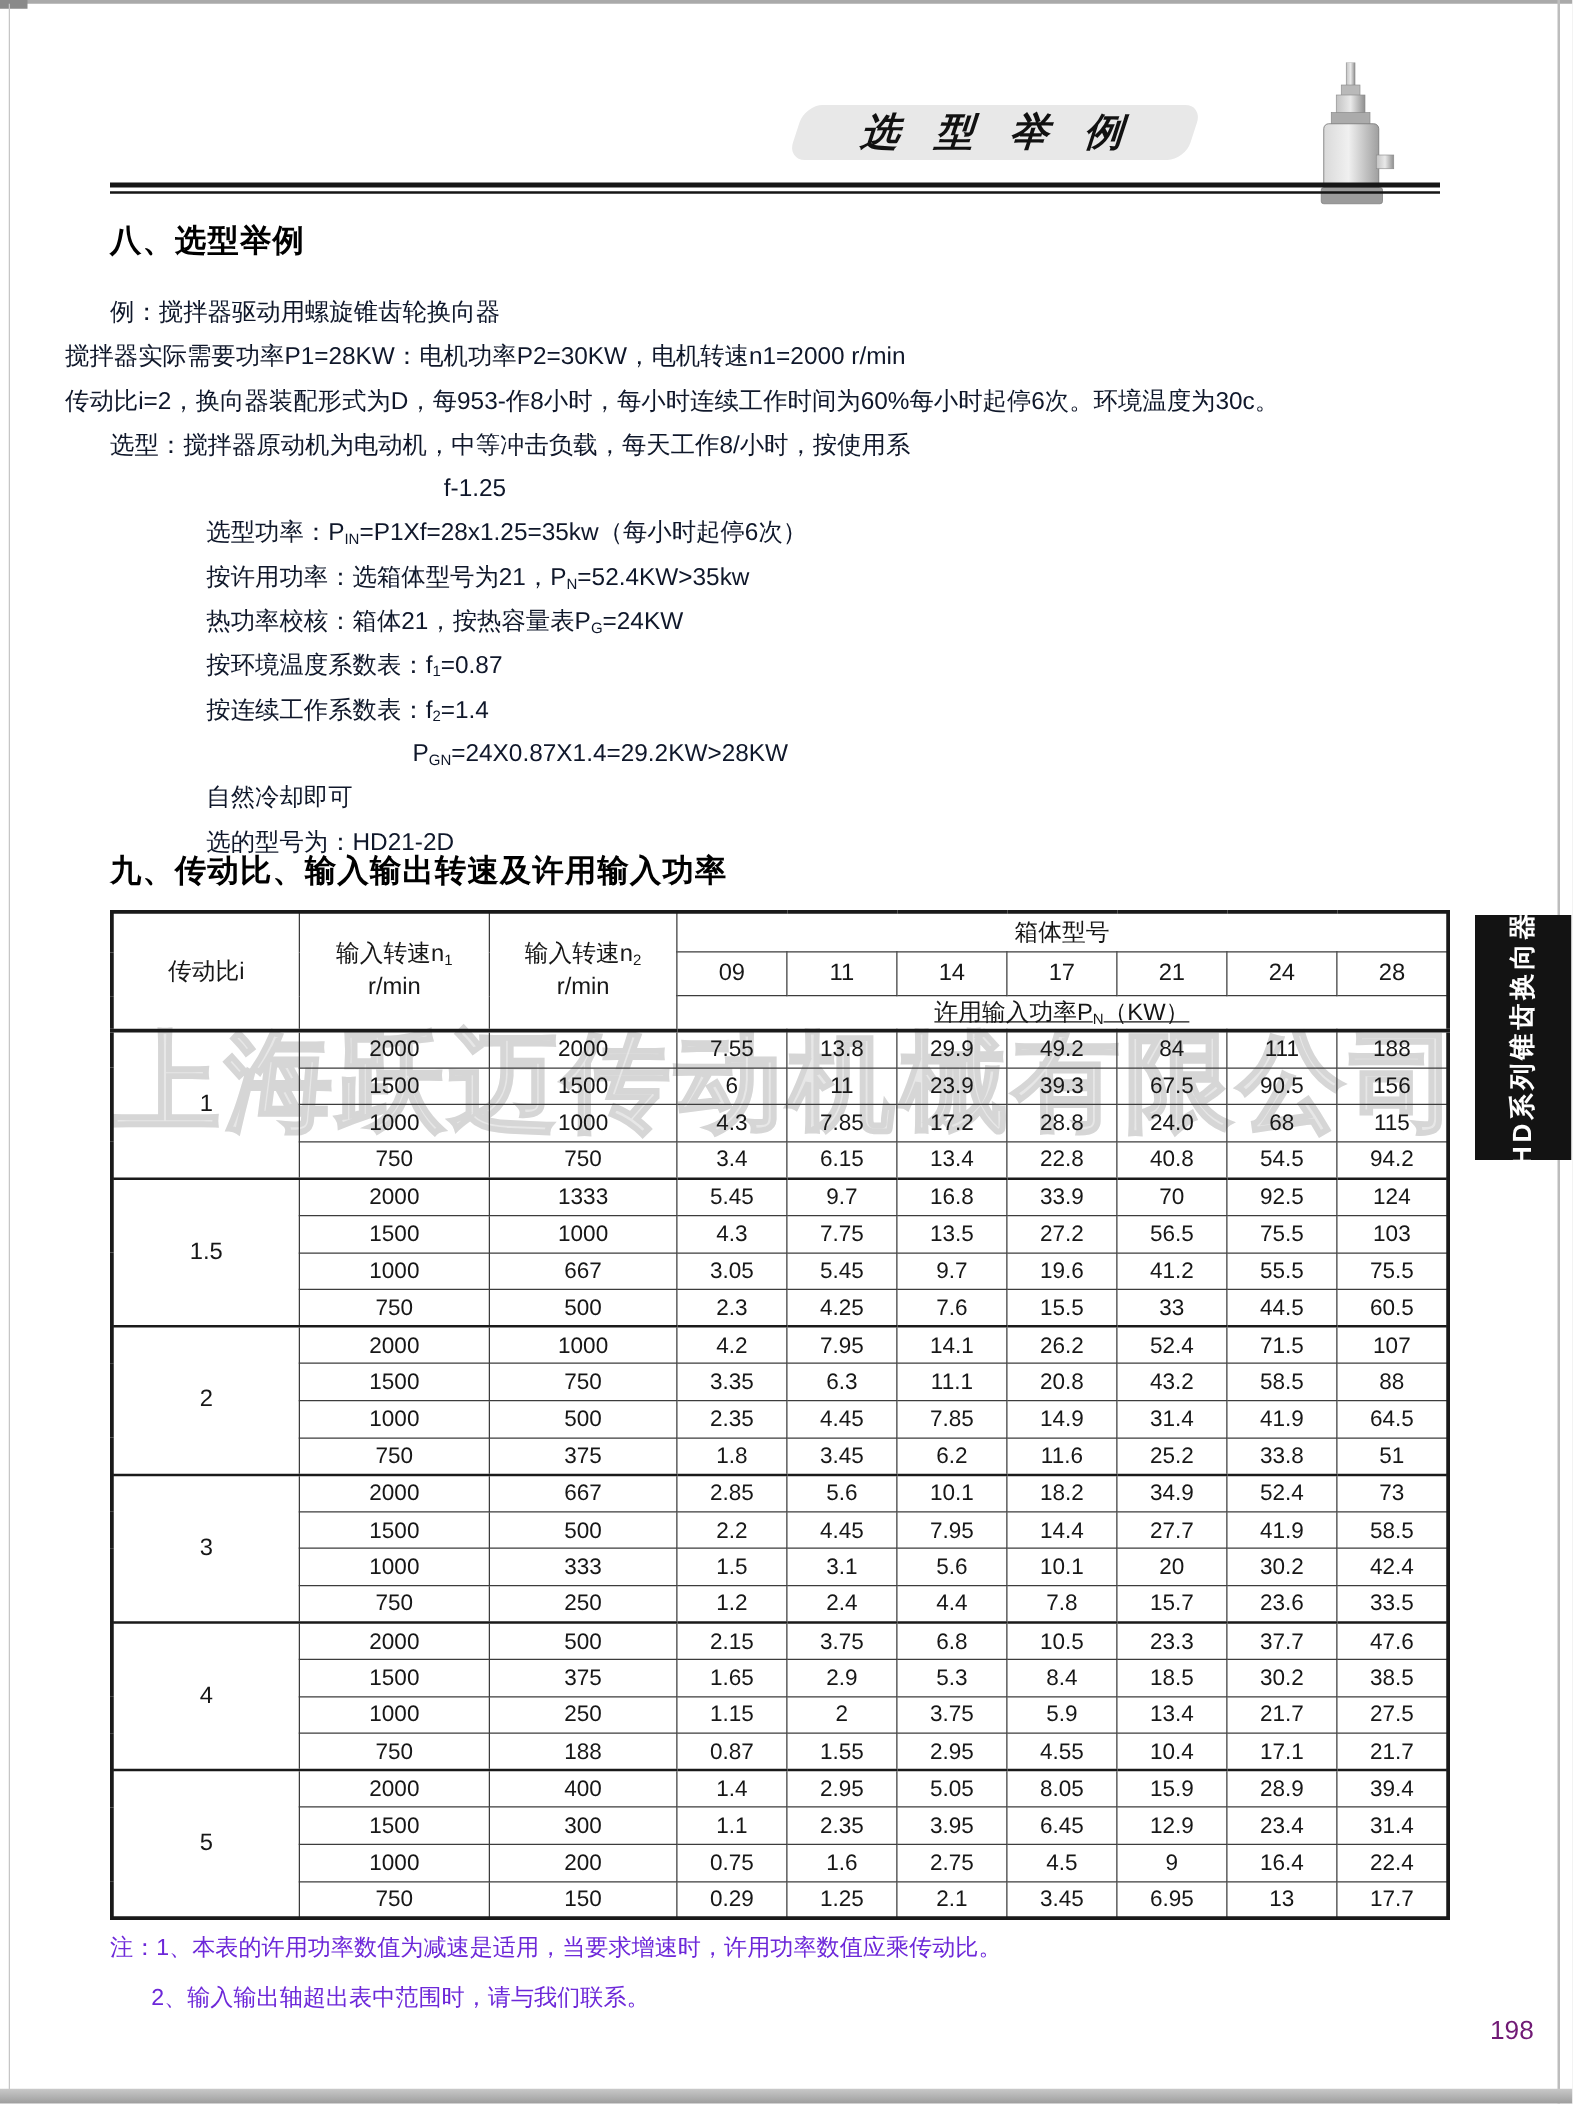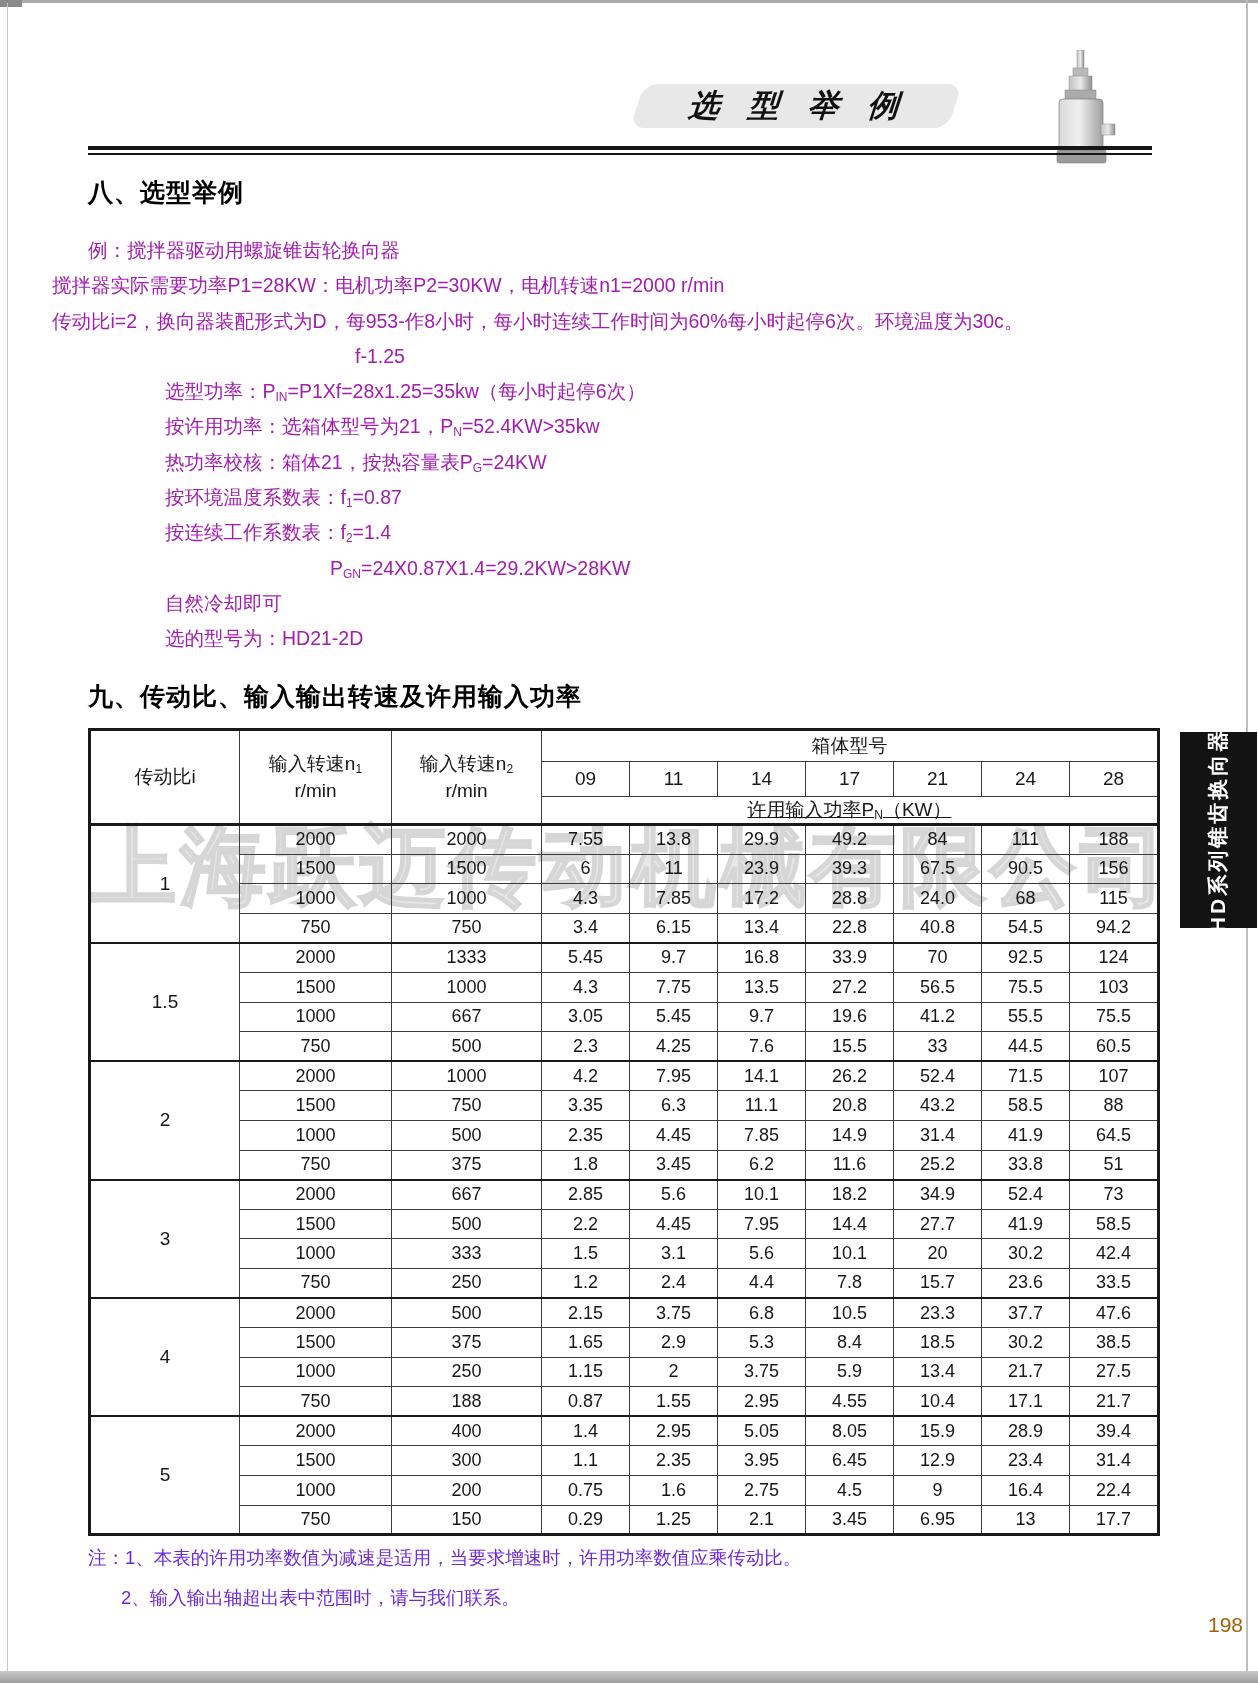--- a/index.html
+++ b/index.html
@@ -34,21 +34,21 @@
   }
 
   h1.sec-title,h2.sec-title{
     position:absolute;left:88px;margin:0;font-size:25px;font-weight:bold;
     letter-spacing:1px;color:#000000;white-space:nowrap;
   }
   .sec8-title{top:176px;}
   .sec9-title{top:680px;text-align:right;}
 
   .bodylines{position:absolute;left:0;top:233px;width:1258px;}
-  .bodyline{height:35.3px;line-height:35.3px;font-size:19.5px;white-space:nowrap;color:#a21caf;}
+  .bodyline{height:35.3px;line-height:35.3px;font-size:19.5px;white-space:nowrap;color:#0f172a;}
   .ind-0{margin-left:88px;}
   .ind-1{margin-left:52px;}
   .ind-2{margin-left:165px;}
   .ind-3{margin-left:355px;}
   .ind-4{margin-left:330px;}
   sub{font-size:12px;vertical-align:-3px;letter-spacing:0;}
 
   
   .watermark{
     position:absolute;left:90px;top:816px;width:1069px;height:100px;
@@ -75,21 +75,21 @@
   table.power thead .row-power th{border-bottom:3px solid #1a1a1a;}
   table.power tbody tr{height:29.6px;}
   table.power tbody tr.block-start td{border-top:2.5px solid #1a1a1a;}
   td.ratio-cell{font-size:19px;}
   .hdr-2line div{line-height:22px;}
 
   .note{position:absolute;font-size:18.5px;color:#6d28d9;white-space:nowrap;}
   .note-1{left:88px;top:1545px;}
   .note-2{left:121px;top:1585px;}
 
-  .page-number{position:absolute;left:1192px;top:1613px;font-size:21px;color:#a16207;margin-left:16px;}
+  .page-number{position:absolute;left:1192px;top:1613px;font-size:21px;color:#701a75;}
 
   .side-tab{
     position:absolute;left:1180px;top:732px;width:77px;height:196px;
     background:#131313;display:flex;align-items:center;justify-content:center;z-index:4;
   }
   .side-tab span{
     transform:rotate(-90deg);white-space:nowrap;color:#ffffff;
     font-size:21px;font-weight:bold;letter-spacing:3px;
   }
 </style>
@@ -130,20 +130,21 @@
   </svg>
 
   <div class="header-rule"></div>
 
   <h1 class="sec-title sec8-title">八、选型举例</h1>
 
   <div class="bodylines">
       <div class="bodyline ind-0"><span>例：搅拌器驱动用螺旋锥齿轮换向器</span></div>
       <div class="bodyline ind-1"><span>搅拌器实际需要功率P1=28KW：电机功率P2=30KW，电机转速n1=2000 r/min</span></div>
       <div class="bodyline ind-1"><span>传动比i=2，换向器装配形式为D，每953-作8小时，每小时连续工作时间为60%每小时起停6次。环境温度为30c。</span></div>
+      <div class="bodyline ind-0"><span>选型：搅拌器原动机为电动机，中等冲击负载，每天工作8/小时，按使用系</span></div>
       <div class="bodyline ind-3"><span>f-1.25</span></div>
       <div class="bodyline ind-2"><span>选型功率：P</span><sub>IN</sub><span>=P1Xf=28x1.25=35kw（每小时起停6次）</span></div>
       <div class="bodyline ind-2"><span>按许用功率：选箱体型号为21，P</span><sub>N</sub><span>=52.4KW&gt;35kw</span></div>
       <div class="bodyline ind-2"><span>热功率校核：箱体21，按热容量表P</span><sub>G</sub><span>=24KW</span></div>
       <div class="bodyline ind-2"><span>按环境温度系数表：f</span><sub>1</sub><span>=0.87</span></div>
       <div class="bodyline ind-2"><span>按连续工作系数表：f</span><sub>2</sub><span>=1.4</span></div>
       <div class="bodyline ind-4"><span>P</span><sub>GN</sub><span>=24X0.87X1.4=29.2KW&gt;28KW</span></div>
       <div class="bodyline ind-2"><span>自然冷却即可</span></div>
       <div class="bodyline ind-2"><span>选的型号为：HD21-2D</span></div>
     </div>

